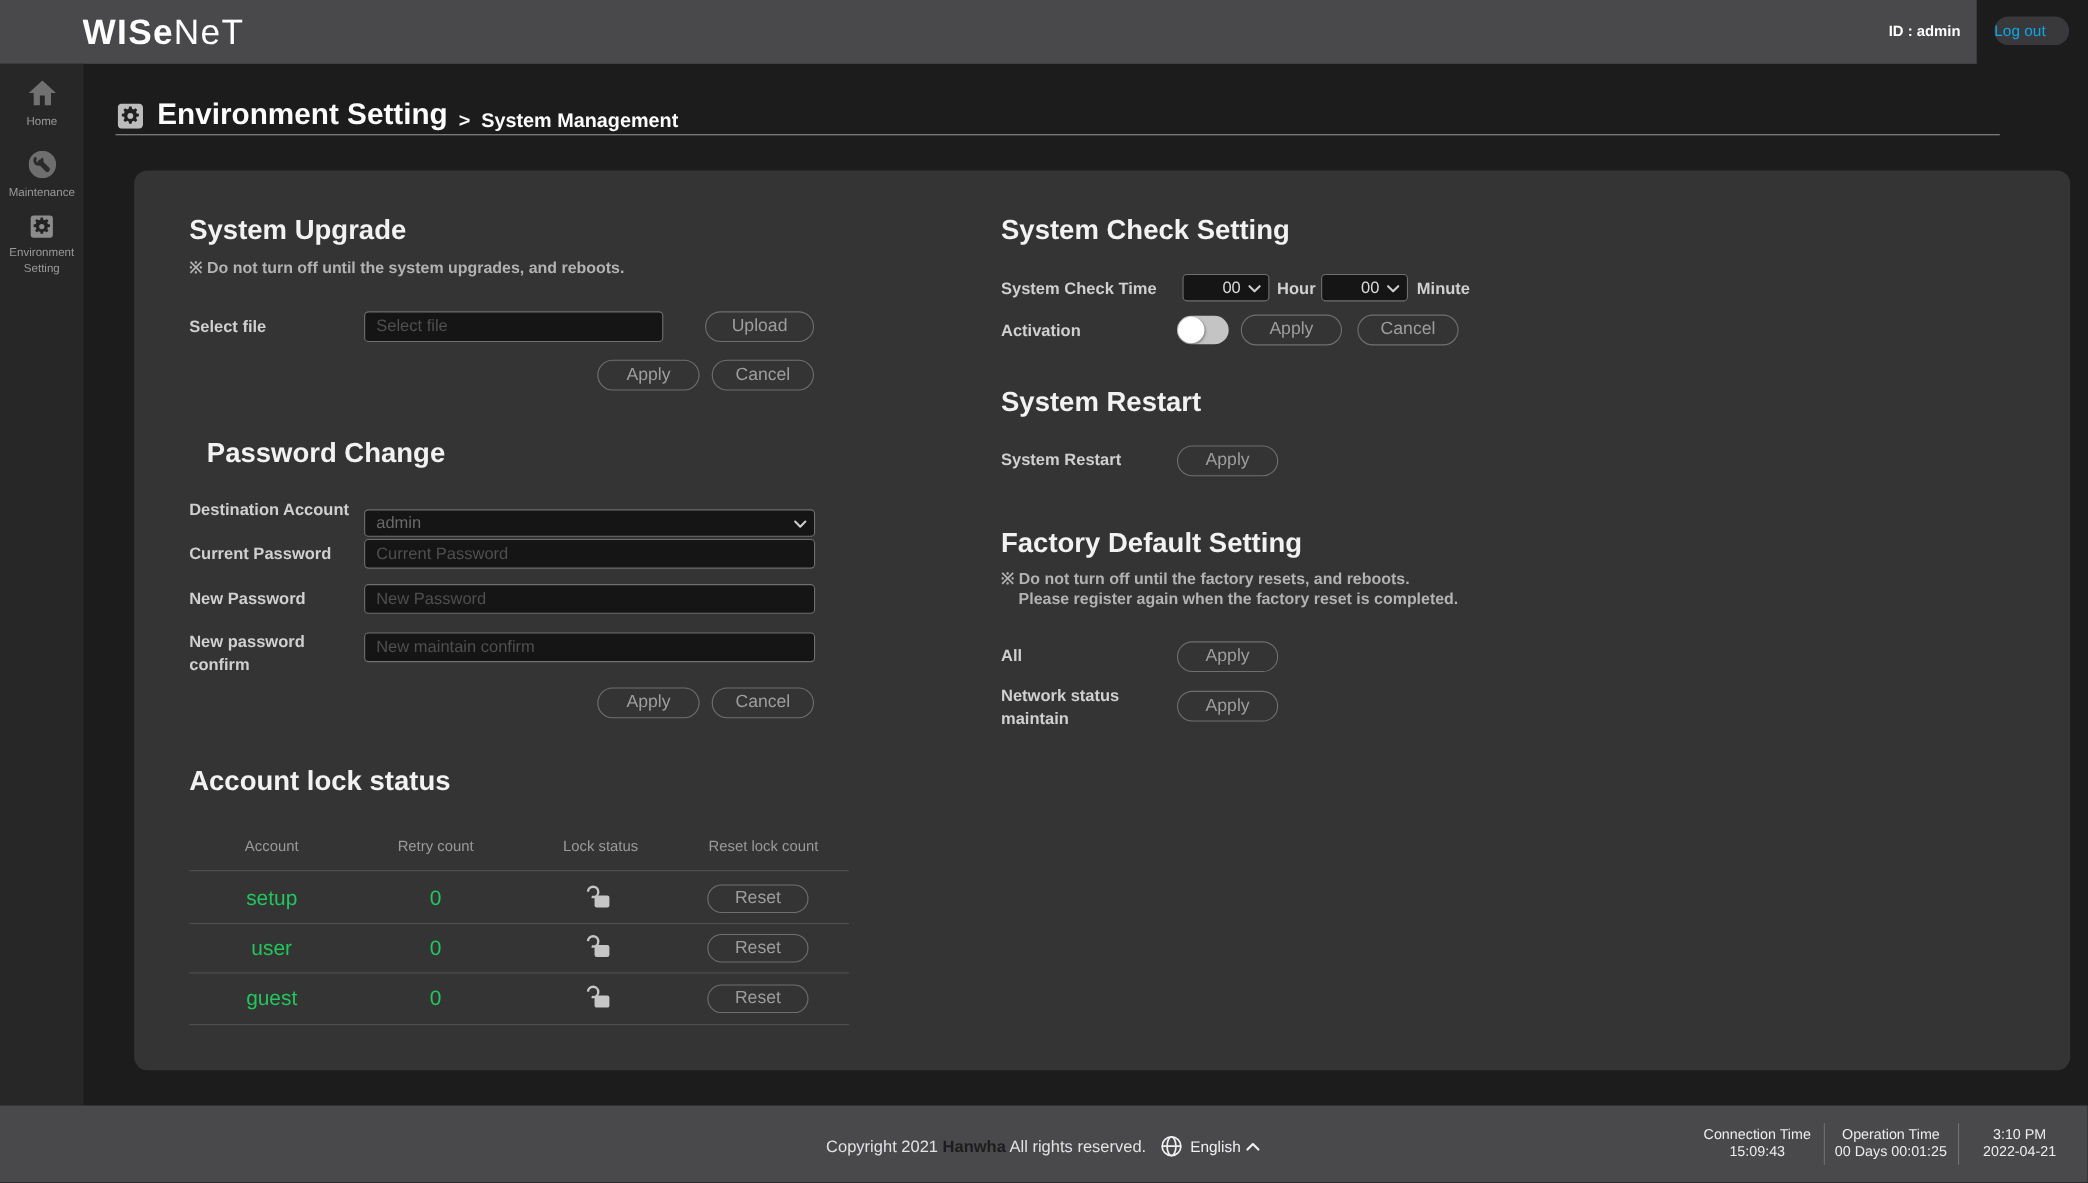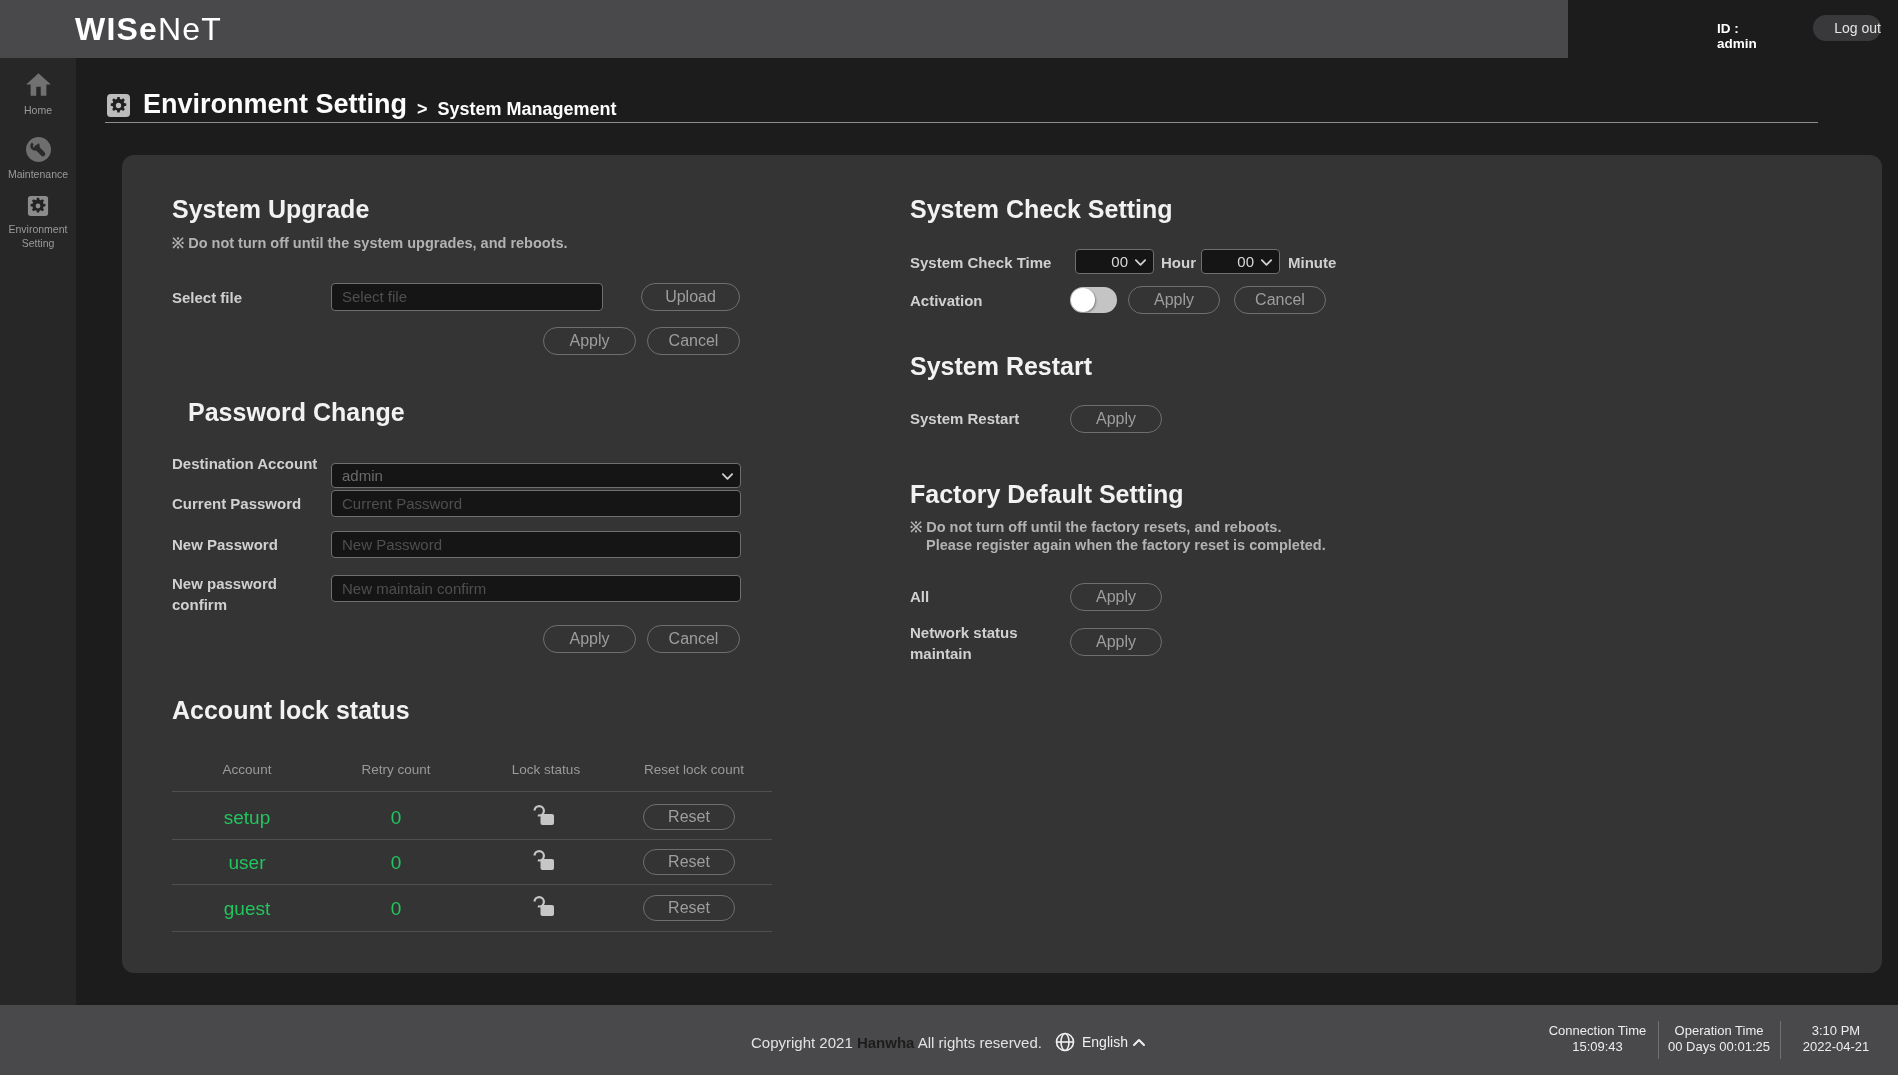--- a/index.html
+++ b/index.html
@@ -2,25 +2,25 @@
 <html><head>
 <meta charset="utf-8">
 <style>
   * { margin:0; padding:0; box-sizing:border-box; }
   html,body { width:1898px; height:1075px; overflow:hidden; background:#1c1c1c;
     font-family:"Liberation Sans", sans-serif; }
   #app { position:relative; width:1898px; height:1075px; }
   .abs { position:absolute; }
 
   
-  #topbar { position:absolute; left:0; top:0; width:1568px; height:58px; background:#49494b; }
+  #topbar { position:absolute; left:0; top:0; width:1797px; height:58px; background:#49494b; }
   #logo { position:absolute; left:75px; top:11px; }
   #idadmin { position:absolute; left:1717px; top:21px; color:#fff; font-size:13.5px; font-weight:bold; }
   #logout { position:absolute; left:1813px; top:15px; width:68px; height:26px; background:#39393b;
-    border-radius:13px; color:#e5e5e5; font-size:14px; text-align:right; line-height:26px; }
+    border-radius:13px; color:#0ea5e9; font-size:14px; text-align:left; line-height:26px; }
 
   
   #sidebar { position:absolute; left:0; top:58px; width:76px; height:947px; background:#272727; }
   .side-item { position:absolute; left:0; width:76px; text-align:center; }
   .side-label { color:#9a9a9a; font-size:10.5px; margin-top:1px; line-height:14px; }
 
   
   #footer { position:absolute; left:0; top:1005px; width:1898px; height:70px; background:#49494b; }
   #copy { position:absolute; left:751px; top:1034px; color:#e2e2e2; font-size:15px; }
   #copy b.h { color:#1d1d1d; font-weight:bold;text-align:right; }

